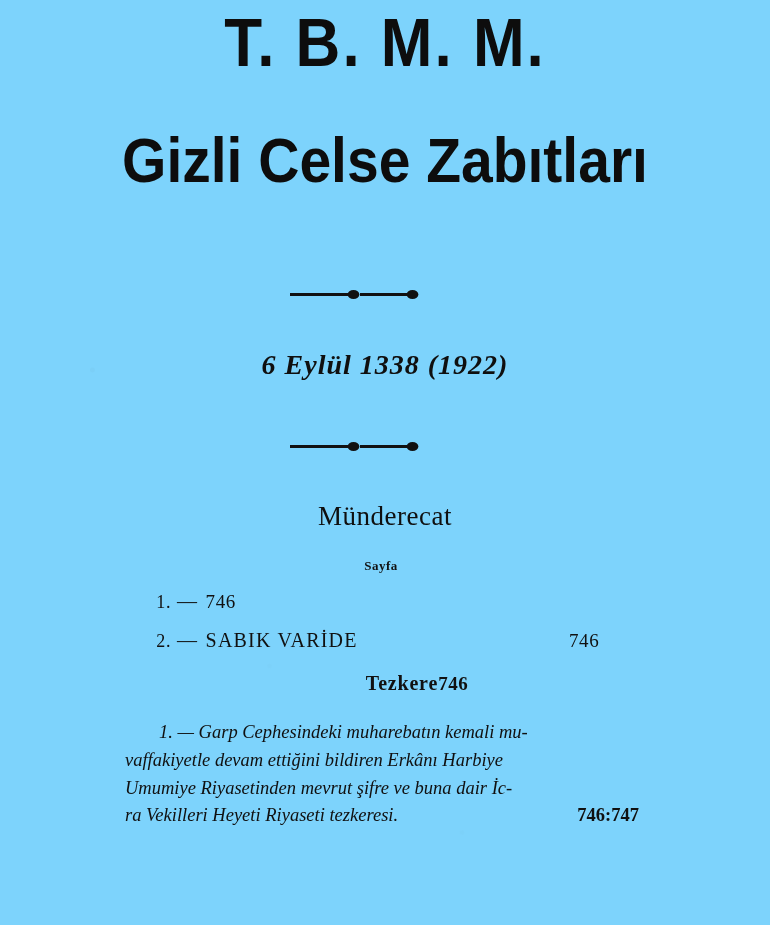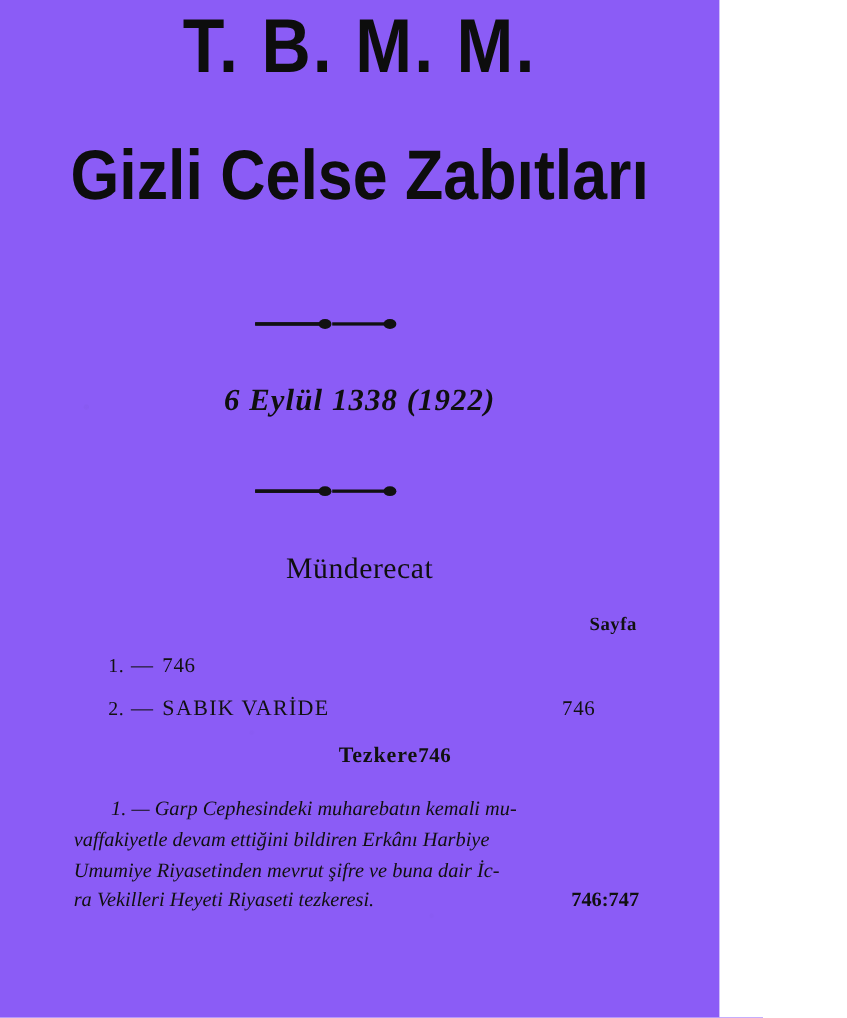--- a/index.html
+++ b/index.html
@@ -10,23 +10,23 @@
     width: 770px;
     height: 925px;
     background: #ffffff;
     font-family: "Liberation Serif", serif;
     color: #111;
     overflow: hidden;
     position: relative;
   }
   .page {
     position: relative;
-    width: 654px;
+    width: 770px;
     height: 925px;
-    background: #8b5cf6;
+    background: #7dd3fc;
   }
   
   .page:before {
     content: "";
     position: absolute;
     inset: 0;
     background:
       radial-gradient(circle at 12% 40%, rgba(0,0,0,0.018) 0 2px, transparent 3px),
       radial-gradient(circle at 78% 18%, rgba(0,0,0,0.015) 0 2px, transparent 3px),
       radial-gradient(circle at 35% 72%, rgba(0,0,0,0.012) 0 1.5px, transparent 3px),
@@ -114,23 +114,23 @@
     color: #0f0f0f;
   }
 
   .toc {
     width: 520px;
     margin: 0 auto;
     margin-top: 26px;
     position: relative;
   }
   .sayfa {
-    text-align: right;
-    font-weight: bold;
-    font-size: 17px;
+    text-align: center;
+    font-weight: bold;
+    font-size: 13px;
     font-family: "Liberation Serif", serif;
     padding-right: 8px;
     letter-spacing: 0.5px;
   }
   .toc-row {
     display: flex;
     align-items: baseline;
     font-size: 20px;
     margin-top: 16px;
     letter-spacing: 0.6px;

